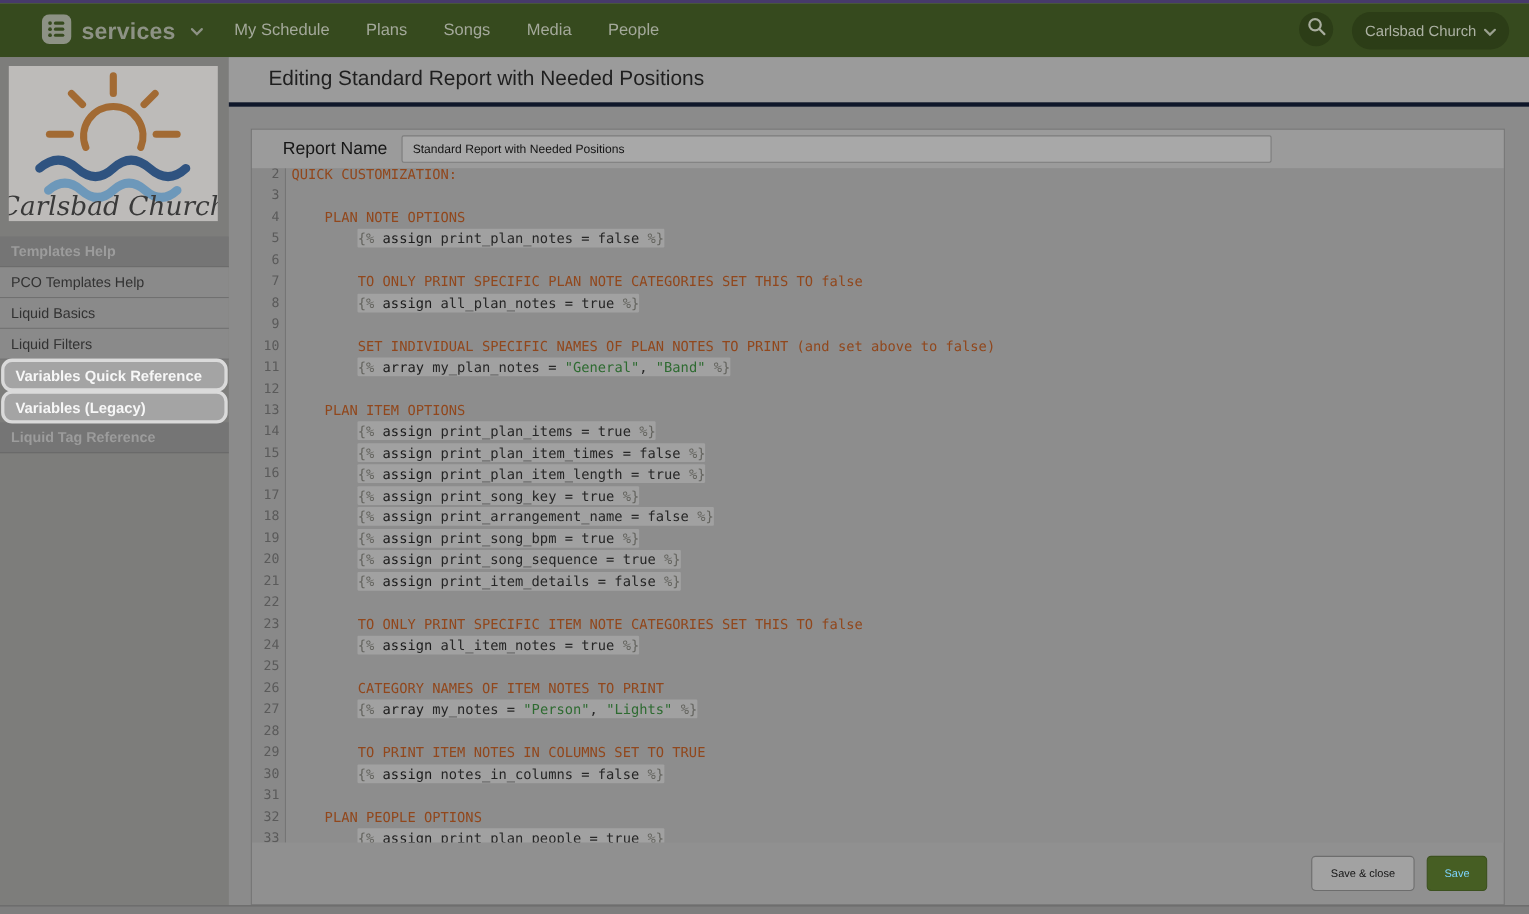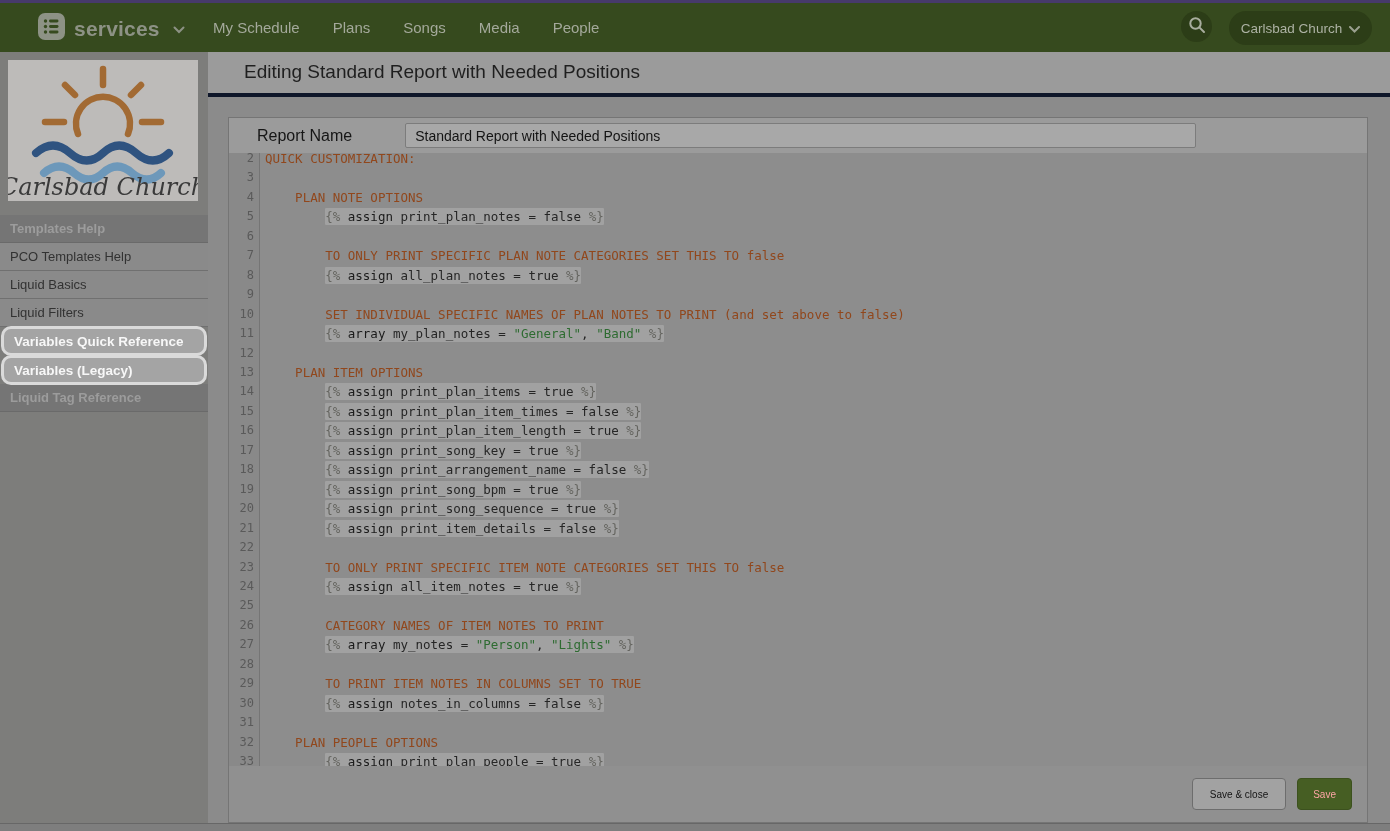--- a/index.html
+++ b/index.html
@@ -45,22 +45,22 @@
   .page-header { position:absolute; left:208px; top:52px; width:1182px; height:45px;
     background:#9b9b9b; border-bottom:4px solid #0f172a; }
   .page-title { position:absolute; left:36px; top:9px; font-size:19px; color:#1f1f1f; }
 
   .panel { position:absolute; left:228px; top:117px; width:1140px; height:706px;
     background:#909090; border:1px solid #757575; }
   .report-bar { position:absolute; left:0; top:0; width:100%; height:35px; background:#9b9b9b;
     display:flex; align-items:center; padding-left:28px; }
   .report-label { font-size:16px; color:#161616; margin-right:13px; white-space:nowrap; }
   .report-input { width:791px; height:25px; background:#a8a8a8; border:1px solid #7c7c7c;
-    border-radius:2px; font-family:"Liberation Sans",sans-serif; font-size:14px; color:#141414;
-    padding:0 9px; outline:none;margin-left:40px; }
+    border-radius:2px; font-family:"Liberation Sans",sans-serif; font-size:11px; color:#141414;
+    padding:0 9px; outline:none; }
 
   
   .editor { position:absolute; left:0; top:35px; width:1138px; height:613px; background:#8d8d8d; overflow:hidden; }
   .gutter-bg { position:absolute; left:0; top:0; width:31px; height:100%; background:#898989;
     border-right:1px solid #757575; }
   .code-lines { position:absolute; left:0; top:-4px; width:100%; }
   .cm-row { display:flex; height:19.46px; line-height:19.46px;
     font-family:"DejaVu Sans Mono", monospace; font-size:12.5px; }
   .ln { width:31px; flex:none; text-align:right; padding-right:6px; color:#5a5a5a; font-size:12px; }
   .code { white-space:pre; padding-left:5px; color:#262626; }
@@ -70,21 +70,21 @@
   .tok-p { color:#262626; }
   .tok-s { color:#2e6b31; }
   .tok-tag { background:#a1a1a1; border-radius:1px; padding:1px 0; }
 
   
   .panel-footer { position:absolute; left:0; bottom:0; width:100%; height:56px;
     display:flex; align-items:center; justify-content:flex-end; gap:11px; padding-right:15px; }
   .btn { height:32px; border-radius:4px; font-family:"Liberation Sans",sans-serif;
     font-size:10px; cursor:pointer; }
   .btn-secondary { background:#a2a2a2; border:1px solid #6d6d6d; color:#141414; padding:0 17px; }
-  .btn-primary   { background:#465e23; border:1px solid #3c511e; color:#fca5a5; padding:0 15px; }
+  .btn-primary   { background:#465e23; border:1px solid #3c511e; color:#7dd3fc; padding:0 15px; }
 
   .bottom-strip { position:absolute; left:0; bottom:0; width:1390px; height:8px;
     background:#7e7e7e; border-top:1px solid #676767; }
 </style>
 </head>
 <body>
 
 <div class="topline"></div>
 
 <div class="navbar">

